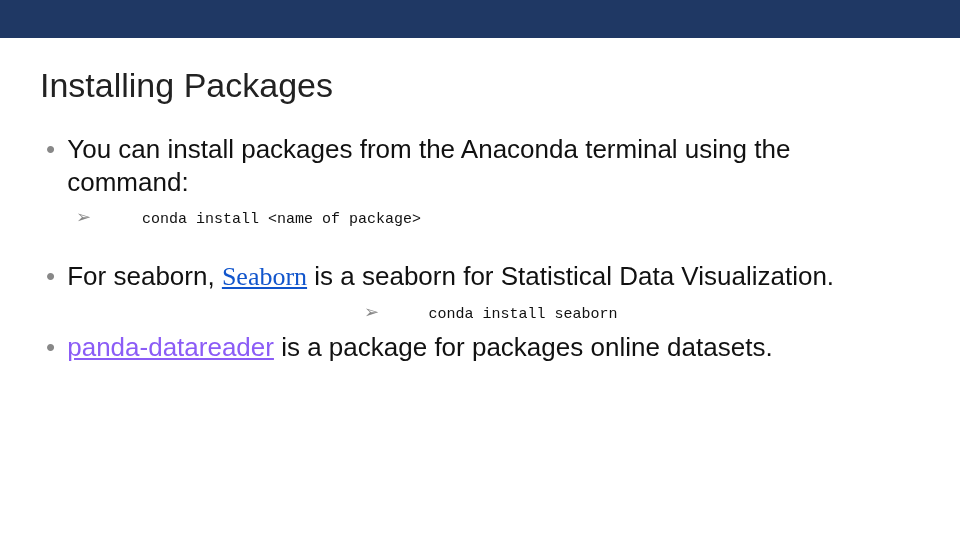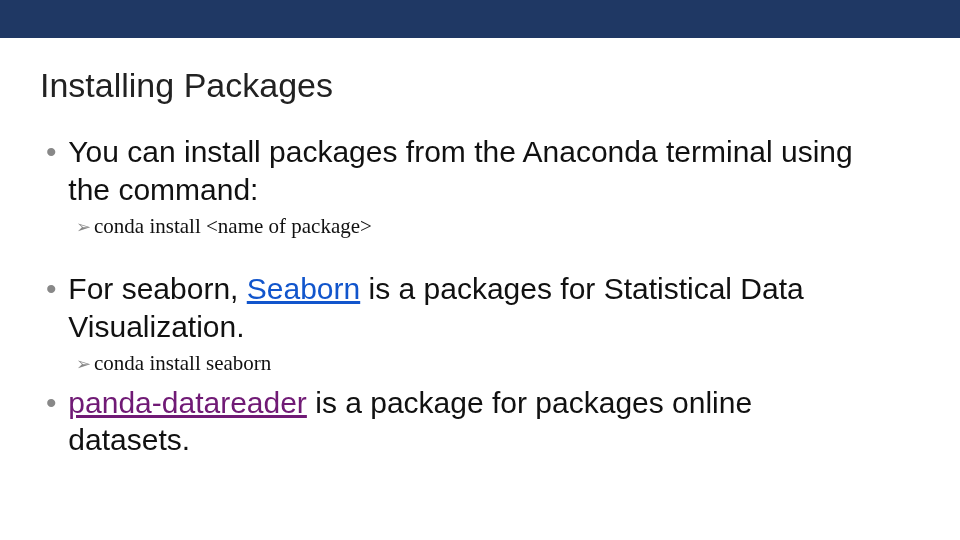--- a/index.html
+++ b/index.html
@@ -21,21 +21,21 @@
     padding: 28px 56px 0 40px;
   }
   .title {
     font-size: 34px;
     font-weight: 400;
     color: #222;
     margin: 0 0 28px 0;
   }
   .bullet1 {
     margin: 0 0 4px 6px;
-    font-size: 30px;
+    font-size: 26px;
     line-height: 1.25;
   }
   .dot {
     color: #888;
     display: inline-block;
     width: 14px;
     vertical-align: top;
   }
   .b1text {
     display: inline-block;
@@ -48,33 +48,35 @@
     line-height: 1.3;
   }
   .chevron {
     color: #888;
     font-size: 18px;
     display: inline-block;
     width: 18px;
     vertical-align: middle;
   }
   .code {
-    font-family: Liberation Serif, serif;
-    font-size: 21px;
+    font-family: Liberation Mono, monospace;
+    font-size: 15px;
+    margin-left: 48px;
   }
   .link {
     color: #1155cc;
     text-decoration: underline;
+    font-family: Liberation Serif, serif;
   }
   .uline {
     text-decoration: underline;
-    color: #701a75;
+    color: #8b5cf6;
   }
   .gap-lg { margin-bottom: 30px; }
-  .gap-md { margin-bottom: 6px; }
+  .gap-md { margin-bottom: 6px; text-align: center; }
 </style>
 </head>
 <body>
 
 <div class="top-bar"></div>
 
 <div class="slide">
 
   <h1 class="title">Installing Packages</h1>
 
@@ -82,21 +84,21 @@
     <span class="dot">•</span>
     <span class="b1text">You can install packages from the Anaconda terminal using the command:</span>
   </div>
   <div class="sub gap-lg">
     <span class="chevron">➢</span><span class="code">conda install &lt;name of package&gt;</span>
   </div>
 
   <div class="bullet1">
     <span class="dot">•</span>
     <span class="b1text">
-      <span>For seaborn, </span><span class="link">Seaborn</span><span> is a packages for Statistical Data Visualization.</span>
+      <span>For seaborn, </span><span class="link">Seaborn</span><span> is a seaborn for Statistical Data Visualization.</span>
     </span>
   </div>
   <div class="sub gap-md">
     <span class="chevron">➢</span><span class="code">conda install seaborn</span>
   </div>
 
   <div class="bullet1">
     <span class="dot">•</span>
     <span class="b1text">
       <span class="uline">panda-datareader</span><span> is a package for packages online datasets.</span>

